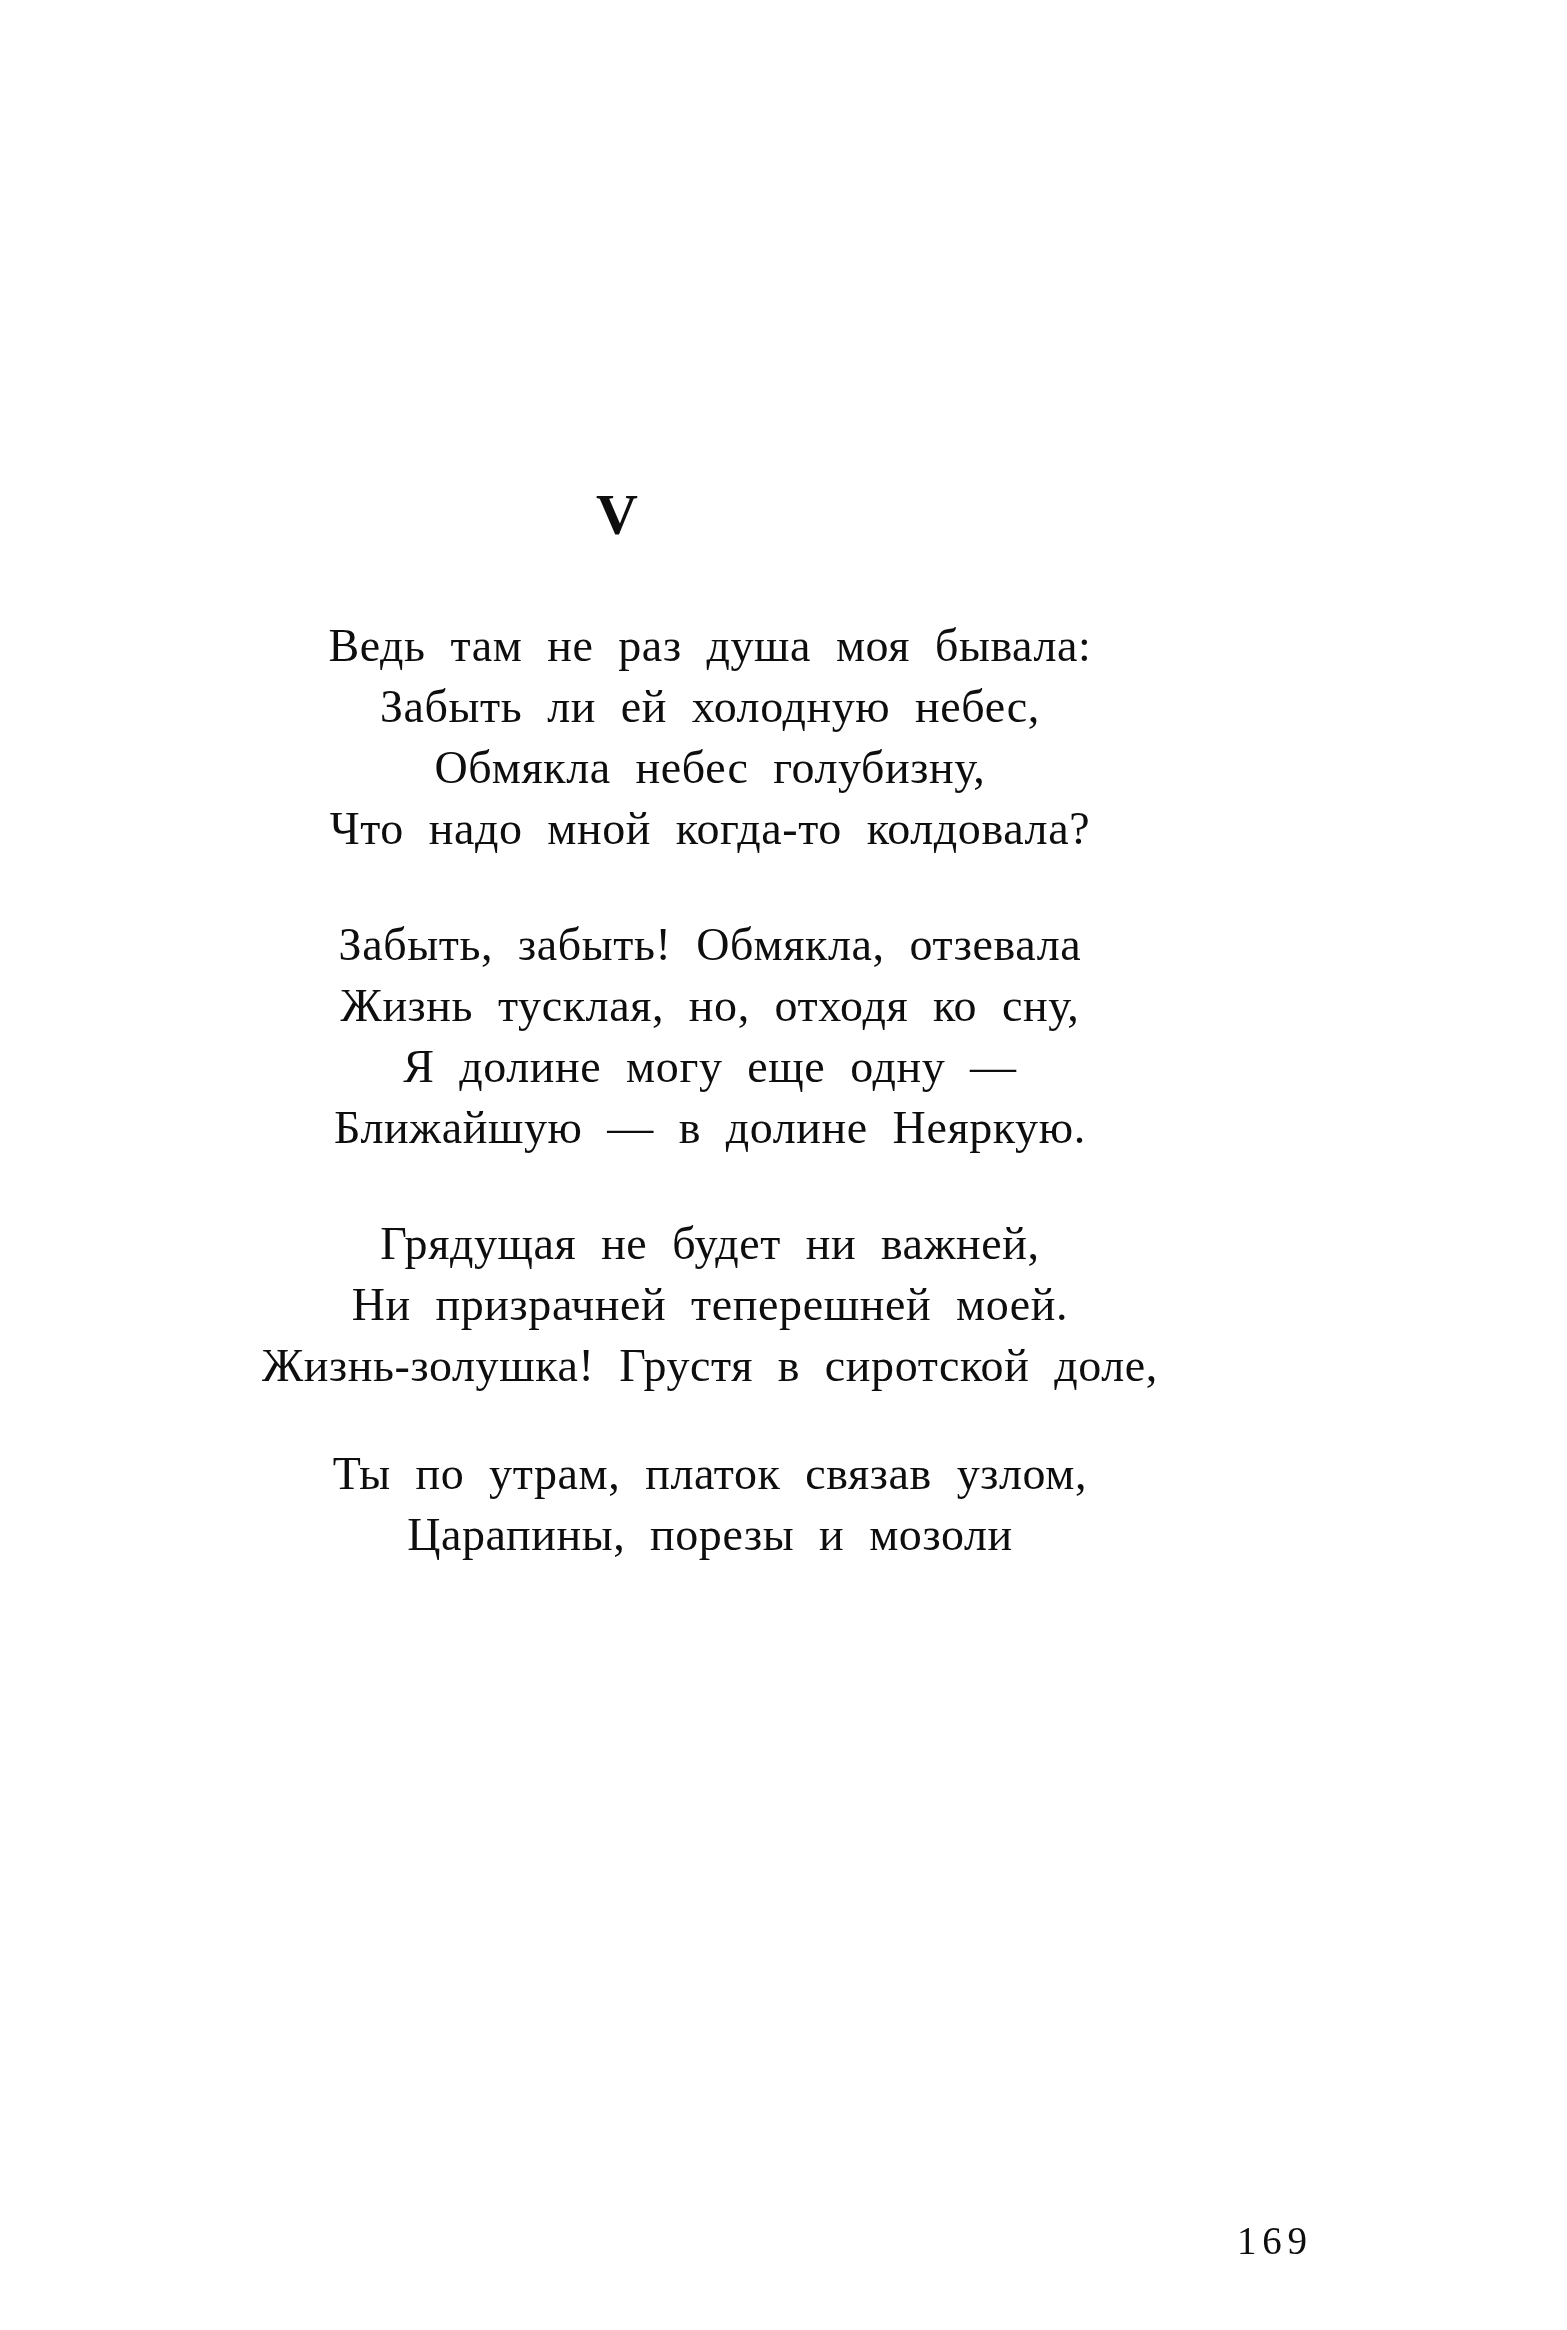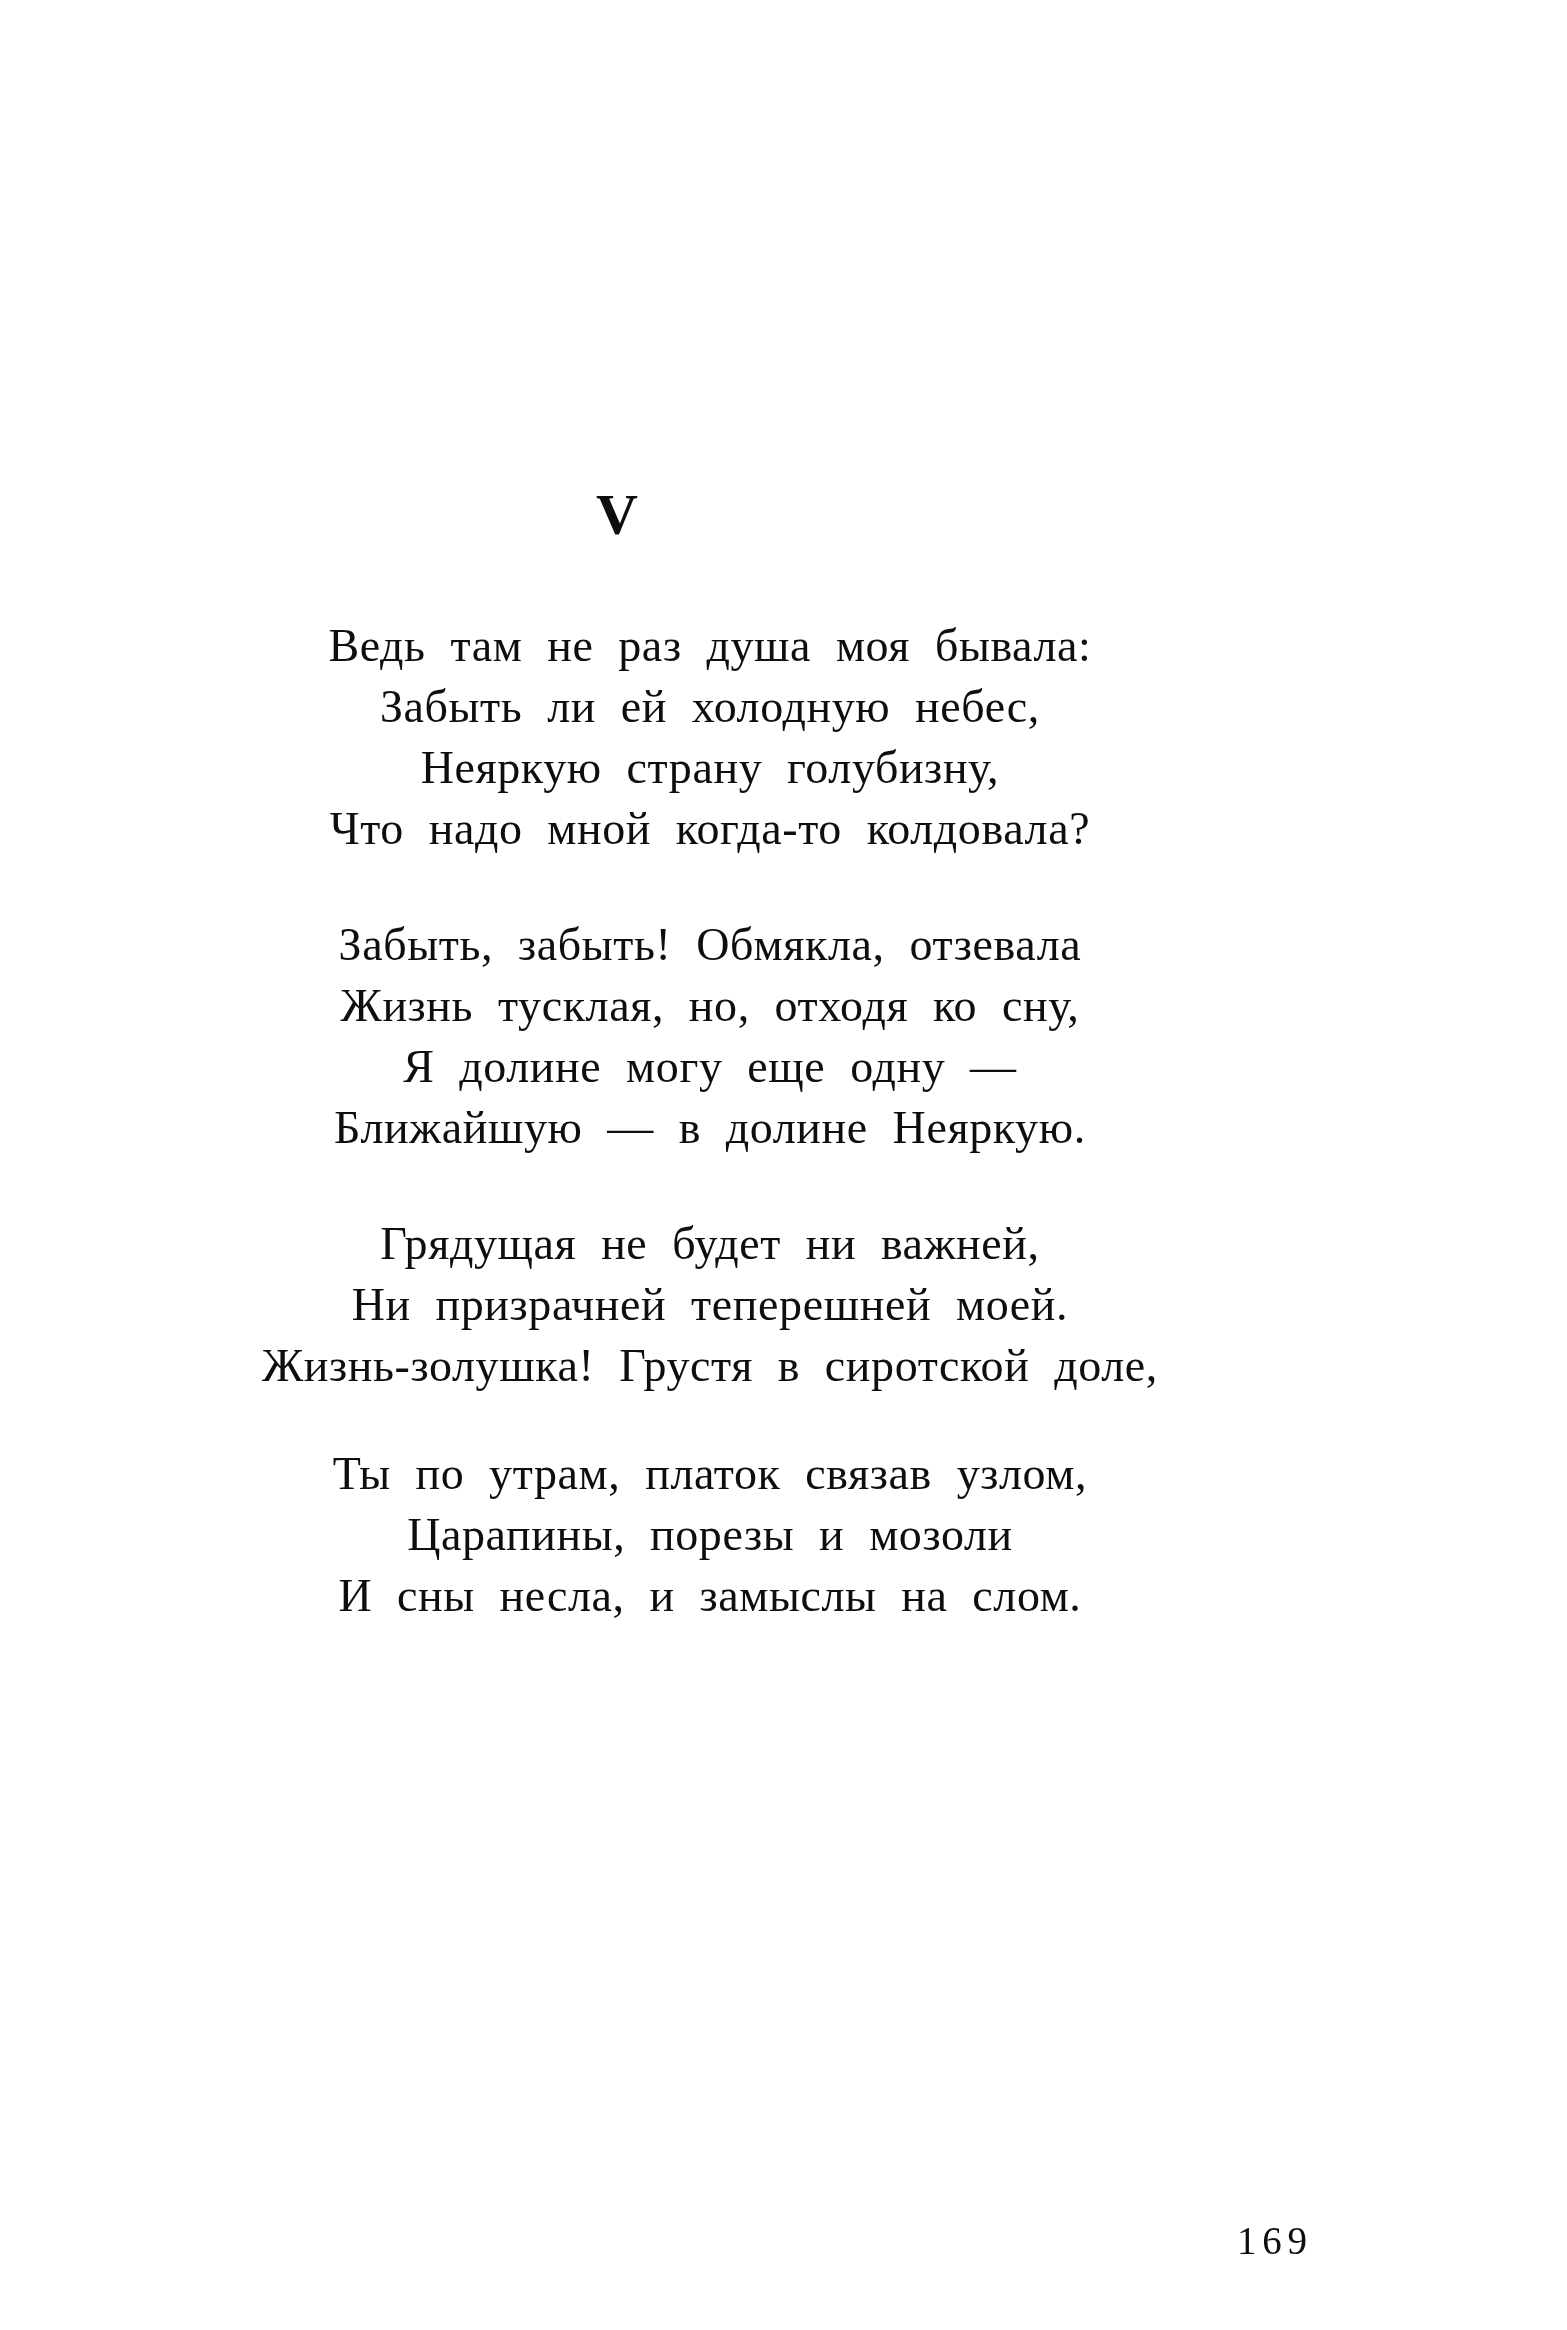--- a/index.html
+++ b/index.html
@@ -62,41 +62,40 @@
 
 <div class="page">
 
   <div class="section-heading">V</div>
 
   <div class="poem">
 
     <div class="stanza">
       <div class="line">Ведь там не раз душа моя бывала:</div>
       <div class="line">Забыть ли ей холодную небес,</div>
-      <div class="line">Неяркую страну голубизну,</div>
+      <div class="line">Обмякла небес голубизну,</div>
       <div class="line">Что надо мной когда-то колдовала?</div>
     </div>
 
     <div class="stanza">
       <div class="line">Забыть, забыть! Обмякла, отзевала</div>
       <div class="line">Жизнь тусклая, но, отходя ко сну,</div>
       <div class="line">Я долине могу еще одну —</div>
       <div class="line">Ближайшую — в долине Неяркую.</div>
     </div>
 
     <div class="stanza">
       <div class="line">Грядущая не будет ни важней,</div>
       <div class="line">Ни призрачней теперешней моей.</div>
       <div class="line">Жизнь-золушка! Грустя в сиротской доле,</div>
     </div>
 
     <div class="stanza">
       <div class="line">Ты по утрам, платок связав узлом,</div>
       <div class="line">Царапины, порезы и мозоли</div>
-      <div class="line">И сны несла, и замыслы на слом.</div>
     </div>
 
   </div>
 
   <div class="page-number">169</div>
 
 </div>
 
 
 </body></html>

